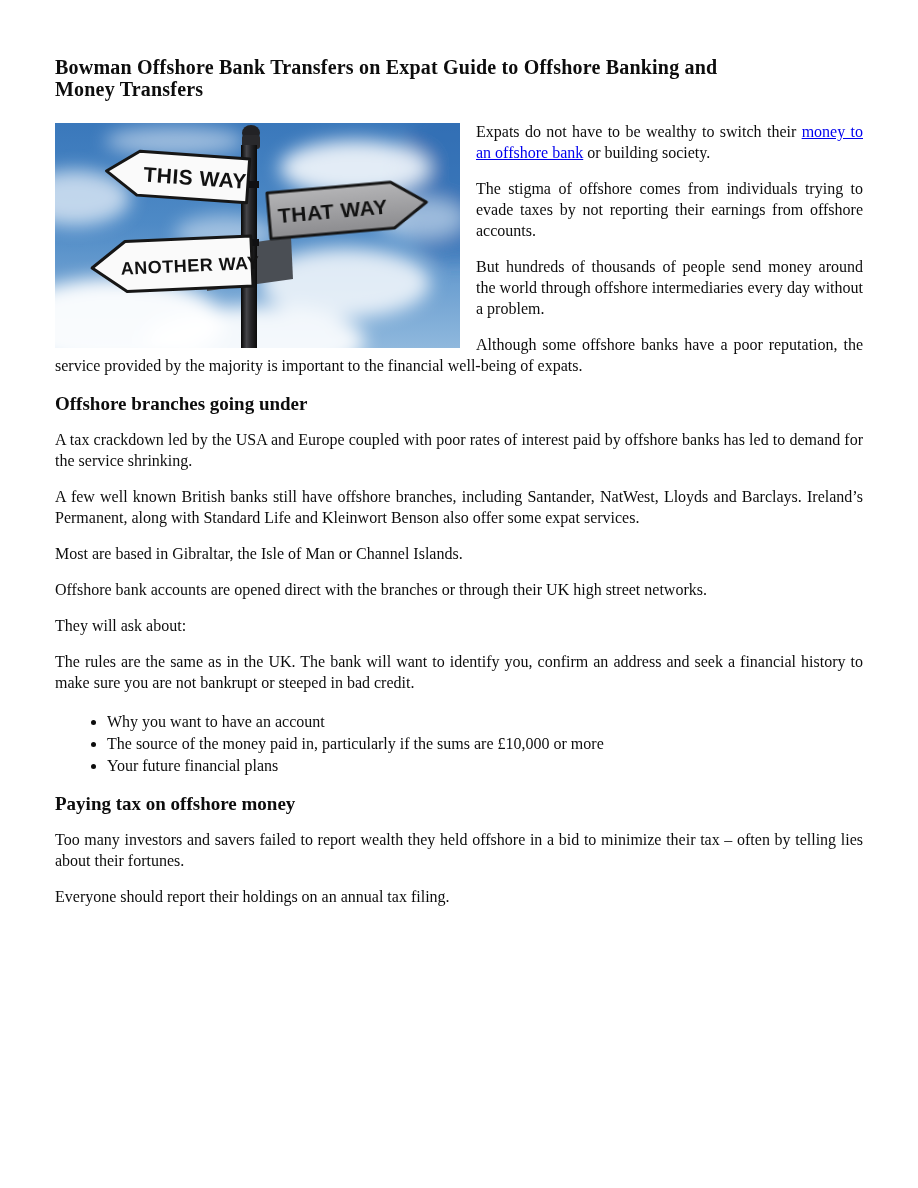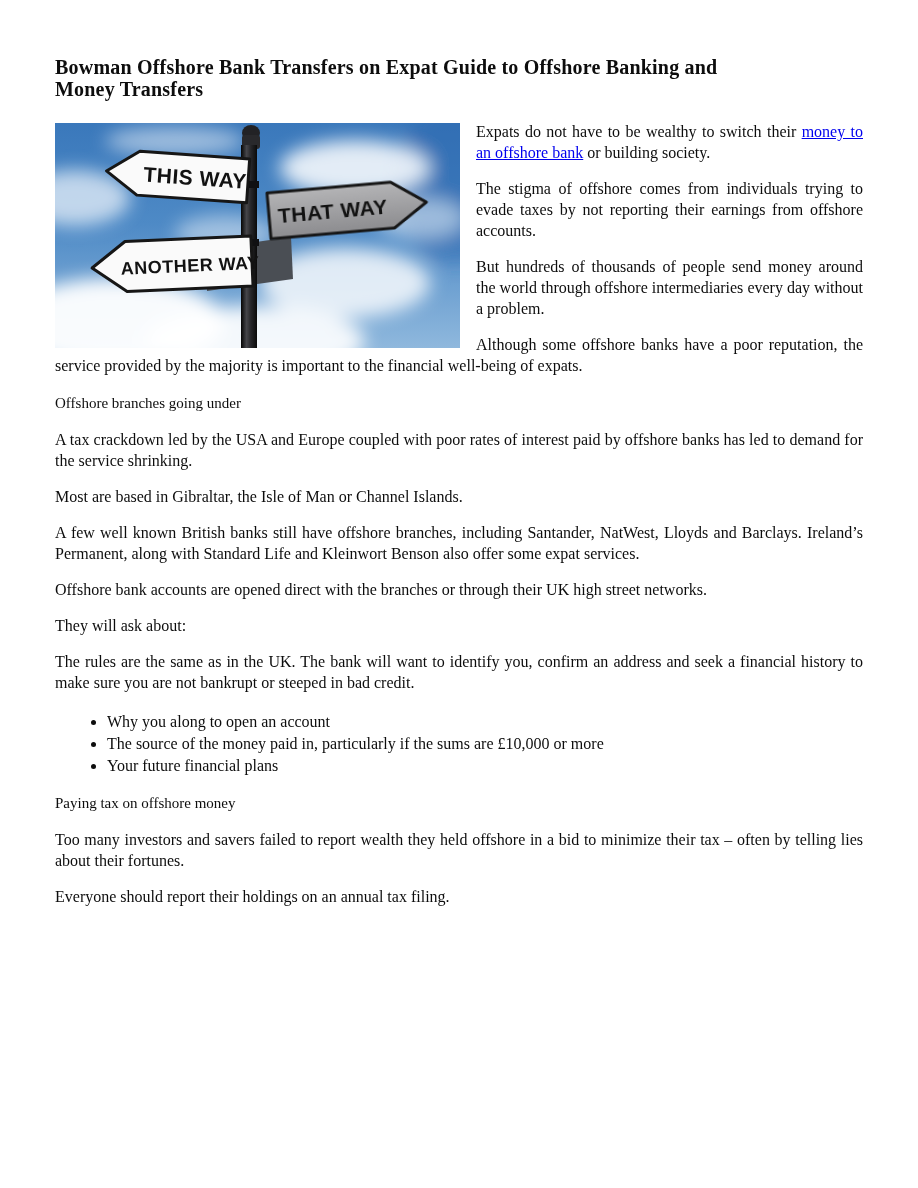--- a/index.html
+++ b/index.html
@@ -27,23 +27,23 @@
     margin: 2px 16px 6px 0;
     display: block;
   }
   p.body-par {
     margin: 0 0 15px 0;
     font-size: 16px;
     line-height: 21px;
     text-align: justify;
   }
   h2.sec-head {
-    font-size: 15px;
+    font-size: 19px;
     line-height: 21px;
-    font-weight: normal;
+    font-weight: bold;
     margin: 17px 0 15px 0;
   }
   ul.doc-list {
     margin: 18px 0 14px 0;
     padding-left: 52px;
   }
   ul.doc-list li {
     font-size: 16px;
     line-height: 21px;
     margin: 0 0 1px 0;
@@ -137,33 +137,33 @@
 
   <p class="body-par">Although some offshore banks have a poor reputation, the service provided by the majority is important to the financial well-being of expats.</p>
 
 
   <h2 class="sec-head">Offshore branches going under</h2>
 
   <p class="body-par">A tax crackdown led by the USA and Europe coupled with poor rates of interest paid by offshore banks has led to demand for the service shrinking.</p>
 
 
 
+  <p class="body-par">A few well known British banks still have offshore branches, including Santander, NatWest, Lloyds and Barclays. Ireland’s Permanent, along with Standard Life and Kleinwort Benson also offer some expat services.</p>
+
   <p class="body-par">Most are based in Gibraltar, the Isle of Man or Channel Islands.</p>
-
-  <p class="body-par">A few well known British banks still have offshore branches, including Santander, NatWest, Lloyds and Barclays. Ireland’s Permanent, along with Standard Life and Kleinwort Benson also offer some expat services.</p>
 
 
   <p class="body-par">Offshore bank accounts are opened direct with the branches or through their UK high street networks.</p>
 
   <p class="body-par">They will ask about:</p>
 
   <p class="body-par">The rules are the same as in the UK. The bank will want to identify you, confirm an address and seek a financial history to make sure you are not bankrupt or steeped in bad credit.</p>
 
   <ul class="doc-list">
-    <li>Why you along to open an account</li>
+    <li>Why you want to have an account</li>
     <li>The source of the money paid in, particularly if the sums are £10,000 or more</li>
     <li>Your future financial plans</li>
   </ul>
 
   <h2 class="sec-head">Paying tax on offshore money</h2>
 
   <p class="body-par">Too many investors and savers failed to report wealth they held offshore in a bid to minimize their tax – often by telling lies about their fortunes.</p>
 
   <p class="body-par">Everyone should report their holdings on an annual tax filing.</p>
 

